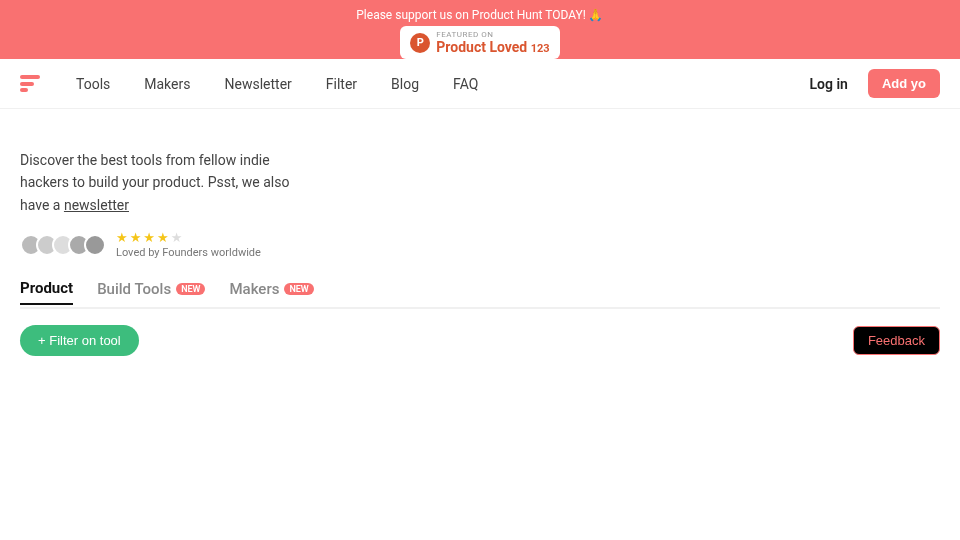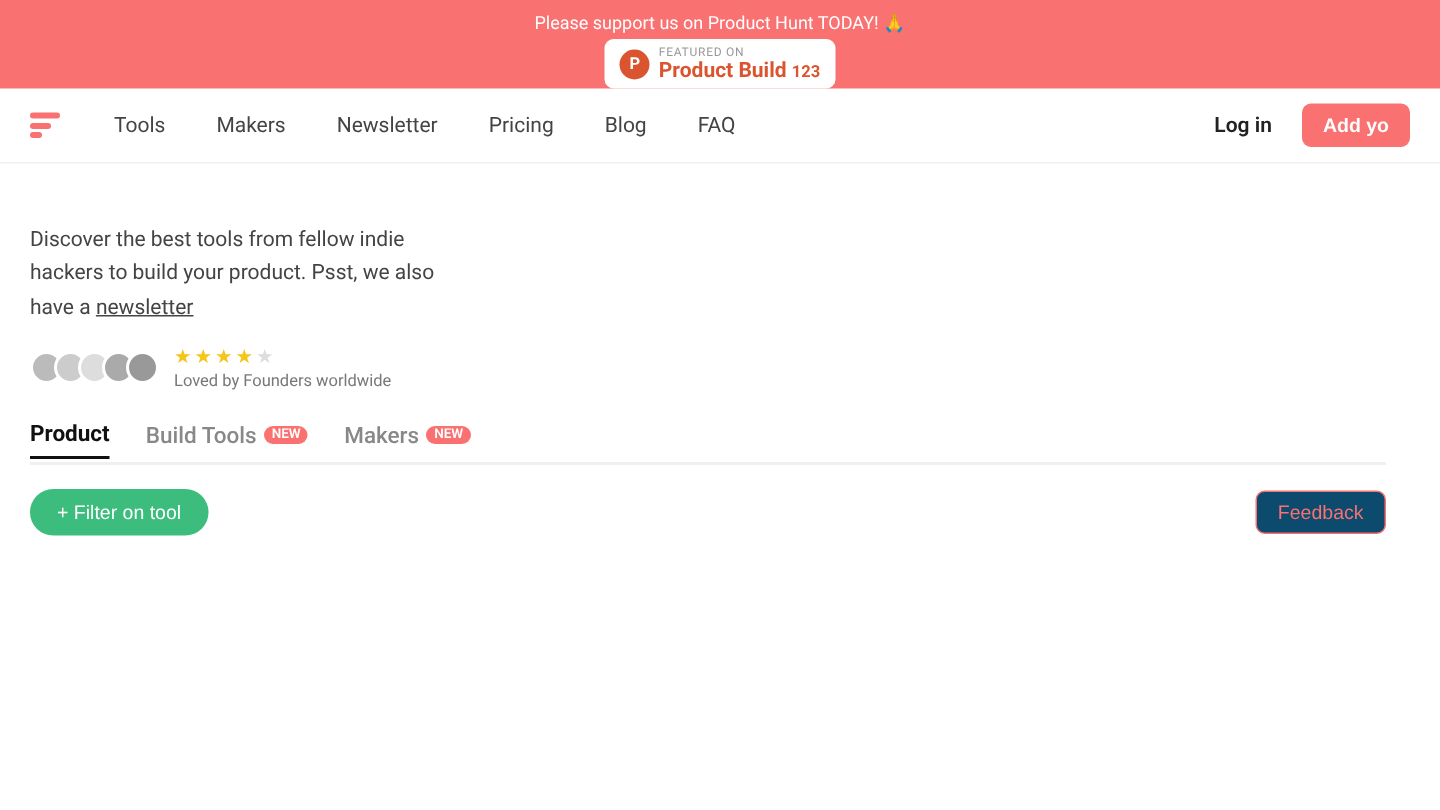--- a/index.html
+++ b/index.html
@@ -87,21 +87,21 @@
       border: none;
       border-radius: 6px;
       padding: 7px 14px;
       font-size: 13px;
       font-weight: 600;
       cursor: pointer;
     }
 
     
     .main-content {
-      padding: 40px 36px 20px 20px;
+      padding: 40px 20px 20px 20px;
     }
     .hero-text {
       font-size: 14px;
       color: #444;
       max-width: 300px;
       line-height: 1.6;
       margin-bottom: 14px;
     }
     .hero-text a {
       color: #444;
@@ -179,21 +179,21 @@
       background: #3dbd7d;
       color: #fff;
       border: none;
       border-radius: 20px;
       padding: 8px 18px;
       font-size: 13px;
       font-weight: 500;
       cursor: pointer;
     }
     .feedback-btn {
-      background: #0c4a6e;
+      background: #000000;
       color: #f97171;
       border: 1.5px solid #f97171;
       border-radius: 6px;
       padding: 6px 14px;
       font-size: 13px;
       cursor: pointer;
       margin-left: auto;
     }
 
     
@@ -217,38 +217,38 @@
 <body>
 
 <div class="top-banner">
   <span>Please support us on Product Hunt TODAY! 🙏</span>
   <br>
   <a class="ph-badge" href="#">
     <div class="ph-badge-logo">P</div>
     <div class="ph-badge-text-container">
       <span class="ph-featured-label">FEATURED ON</span>
       <span class="ph-product-hunt-text">
-        <span>Product Build</span>
+        <span>Product Loved</span>
         <span class="ph-number">123</span>
       </span>
     </div>
   </a>
 </div>
 
 <nav class="navbar">
   <div class="logo-icon">
     <span></span>
       <span></span>
       <span></span>
   </div>
   <div class="nav-links">
     <a class="nav-link">Tools</a>
     <a class="nav-link">Makers</a>
     <a class="nav-link">Newsletter</a>
-    <a class="nav-link">Pricing</a>
+    <a class="nav-link">Filter</a>
     <a class="nav-link">Blog</a>
     <a class="nav-link">FAQ</a>
   </div>
   <span class="nav-login">Log in</span>
   <button class="nav-add-btn">Add yo</button>
 </nav>
 
 <div class="main-content">
   <p class="hero-text">
     <span>Discover the best tools from fellow indie hackers to build your product. Psst, we also have a</span>

